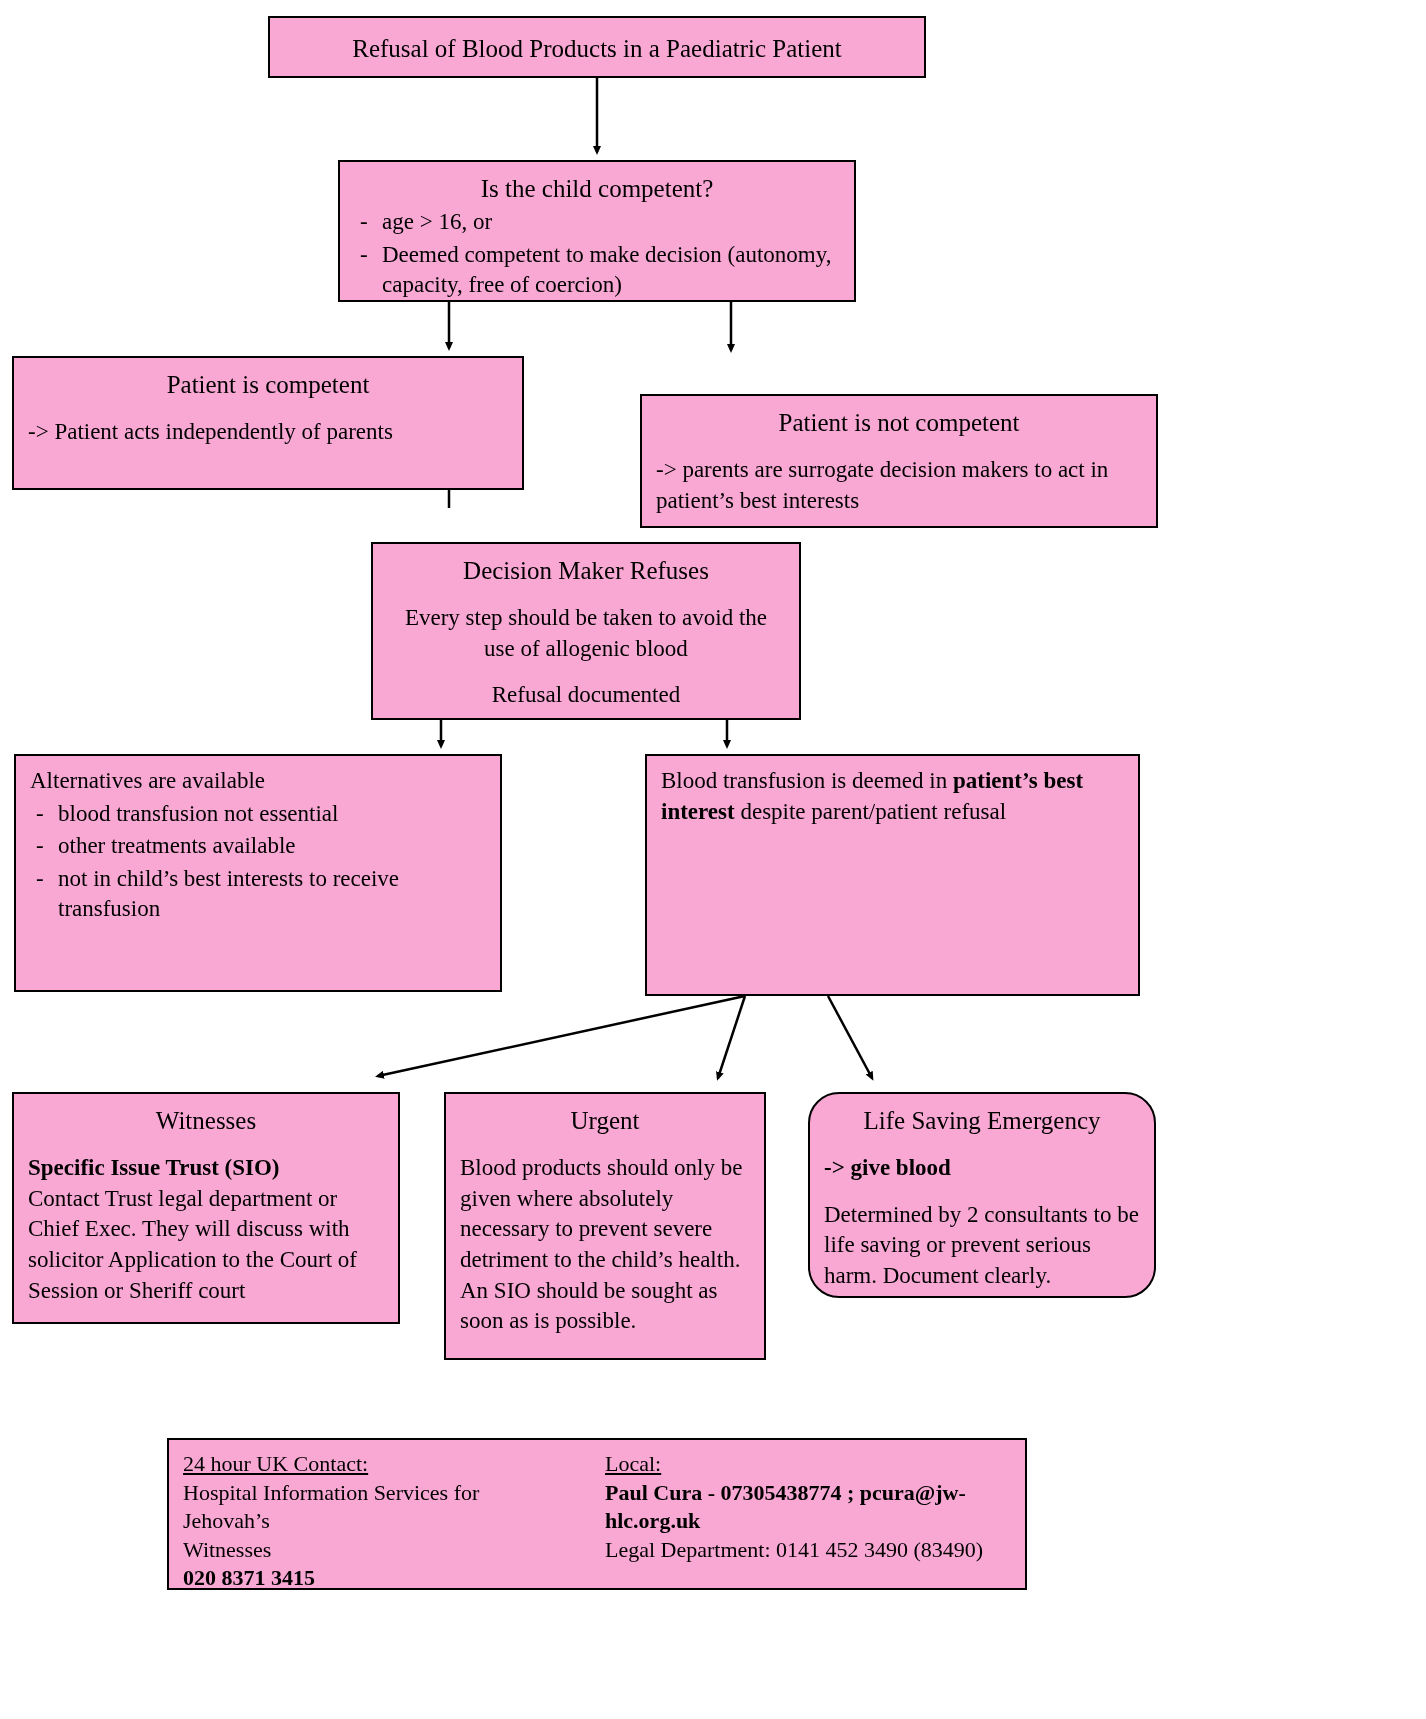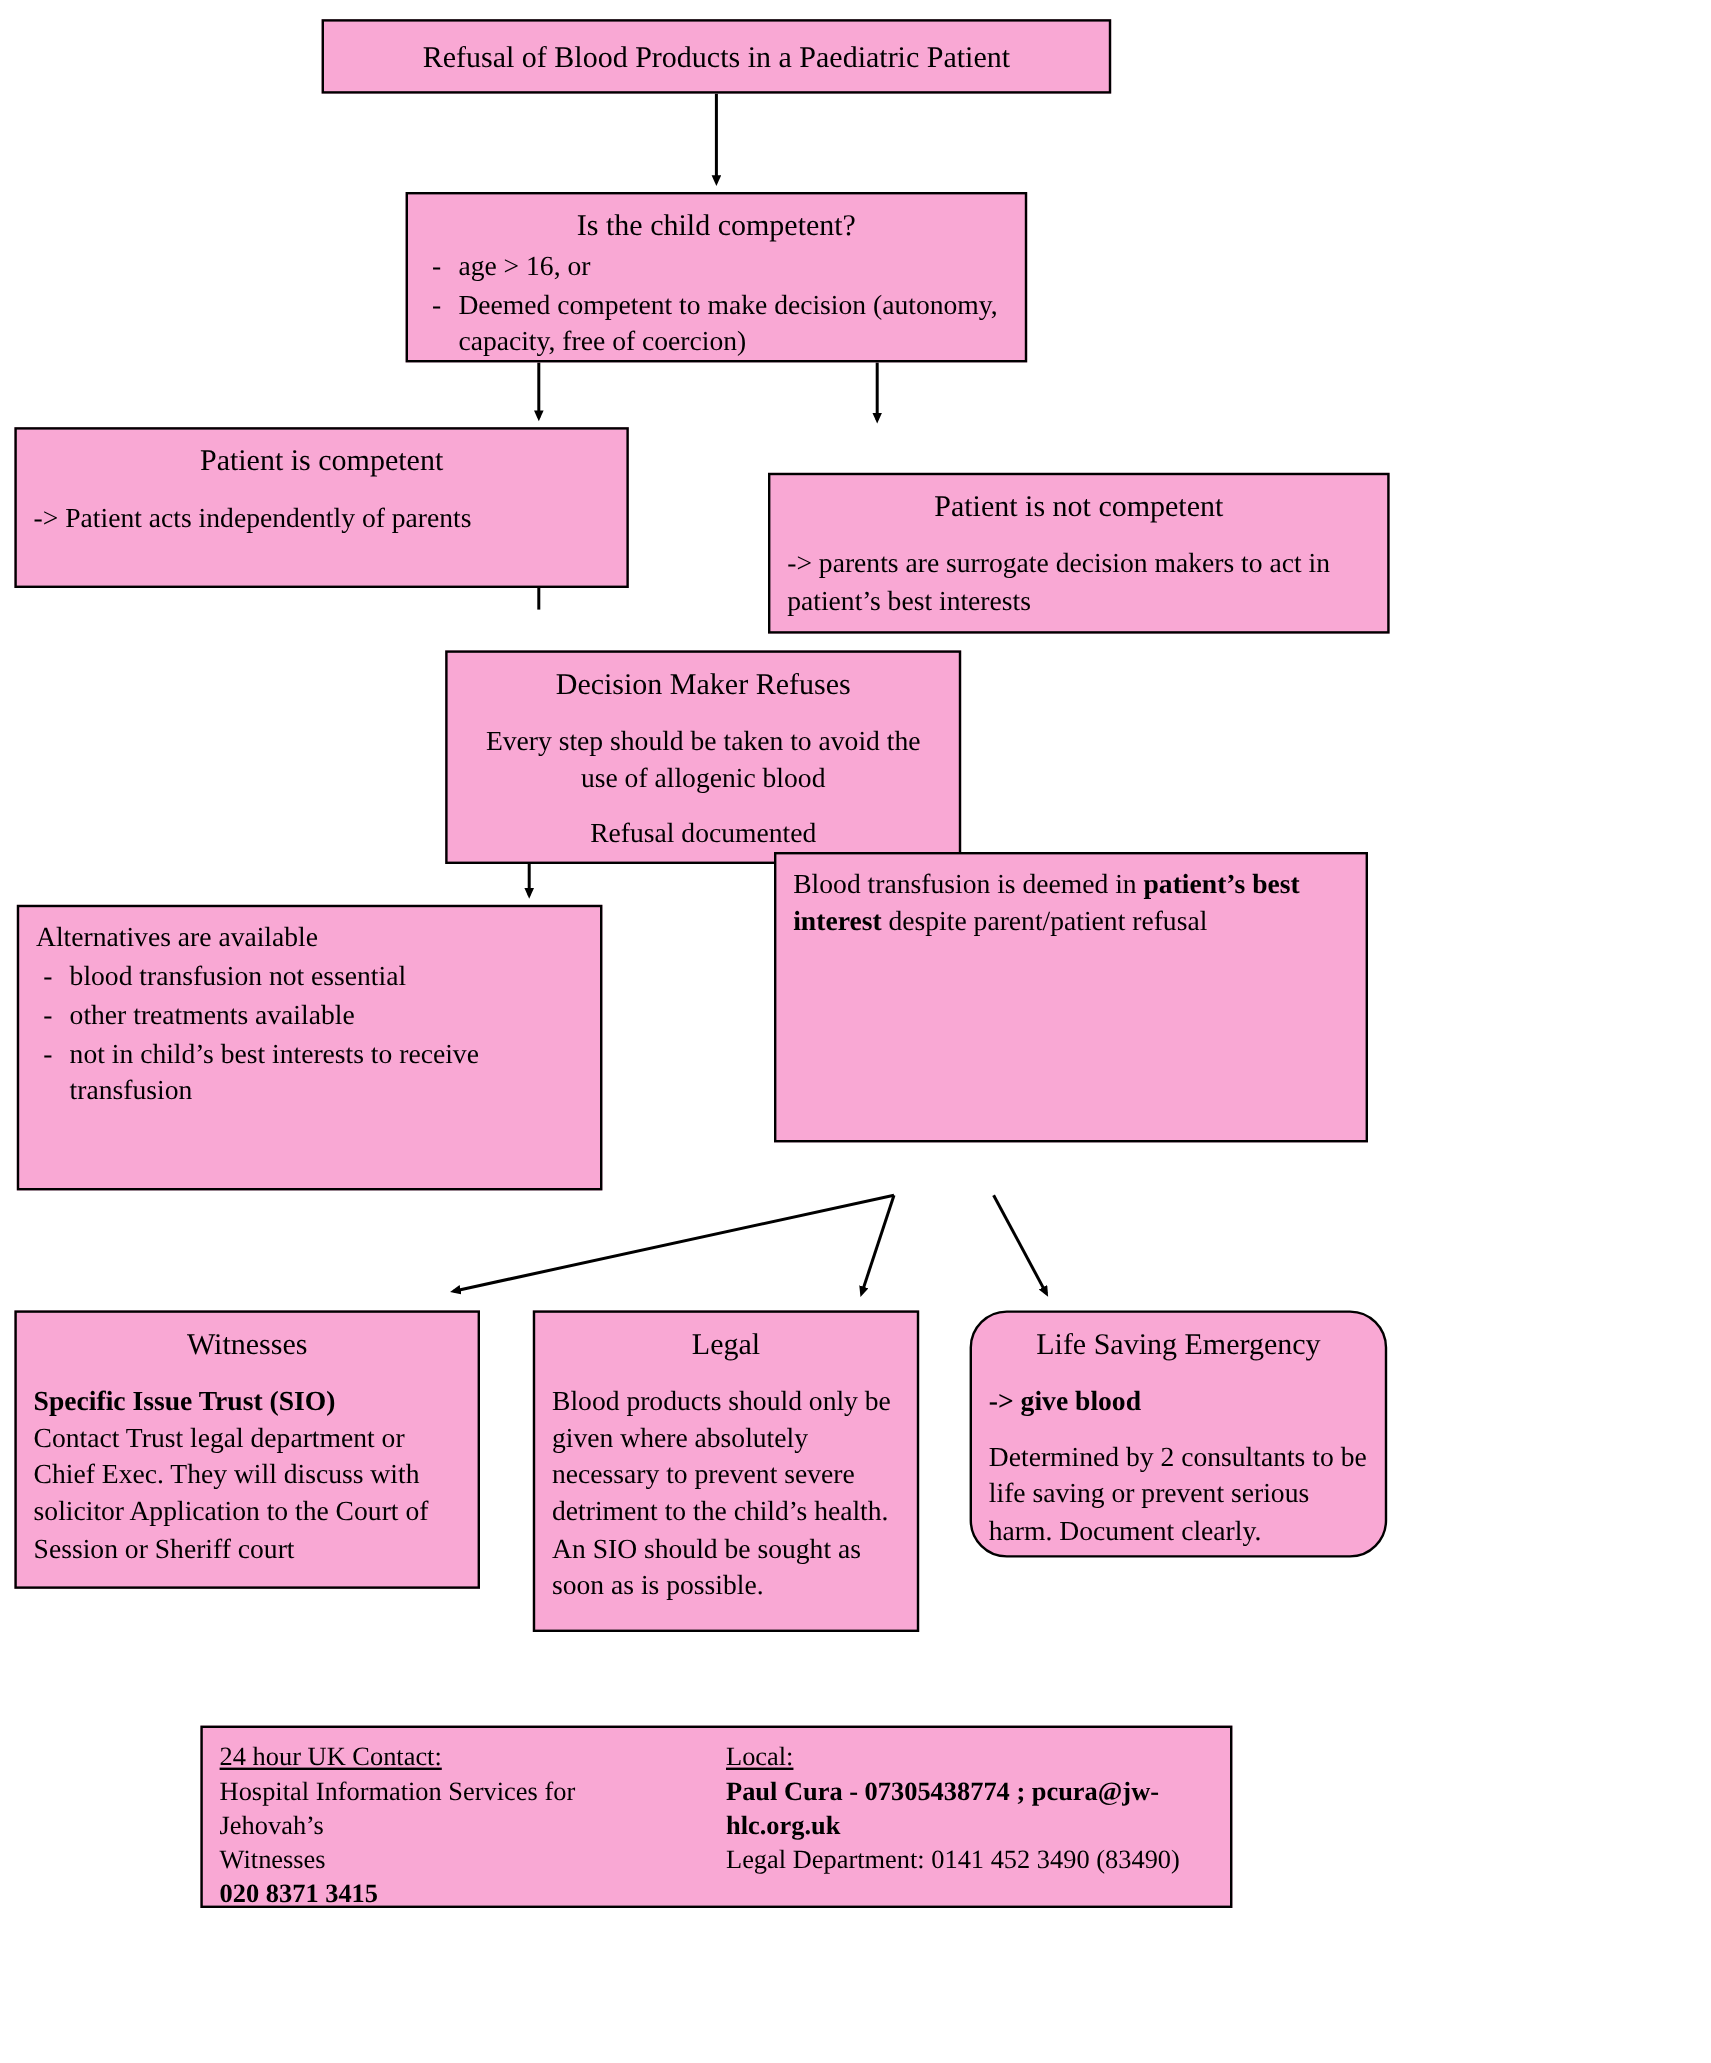--- a/index.html
+++ b/index.html
@@ -60,21 +60,21 @@
     pointer-events: none;
   }
 
   
   #box-title       { left: 268px;  top: 16px;   width: 658px;  height: 62px;  padding-top: 14px; }
   #box-competent-q { left: 338px;  top: 160px;  width: 518px;  height: 142px; }
   #box-competent   { left: 12px;   top: 356px;  width: 512px;  height: 134px; }
   #box-not-comp    { left: 640px;  top: 358px;  width: 518px;  height: 134px; margin-top: 36px; }
   #box-refuses     { left: 371px;  top: 508px;  width: 430px;  height: 178px; margin-top: 34px; }
   #box-alternatives{ left: 14px;   top: 754px;  width: 488px;  height: 238px; }
-  #box-transfusion { left: 645px;  top: 710px;  width: 495px;  height: 242px; }
+  #box-transfusion { left: 645px;  top: 754px;  width: 495px;  height: 242px; }
   #box-elective    { left: 12px;   top: 1092px; width: 388px;  height: 232px; }
   #box-urgent      { left: 444px;  top: 1092px; width: 322px;  height: 268px; }
   #box-emergency   { left: 808px;  top: 1092px; width: 348px;  height: 206px; border-radius: 31px; }
   #box-contacts    { left: 167px;  top: 1438px; width: 860px;  height: 152px; }
 
   .contact-grid {
     display: flex;
     gap: 44px;
   }
   .contact-col { flex: 0 0 auto; }
@@ -157,21 +157,21 @@
   </div>
 
   <div class="box" id="box-elective">
     <div class="title-line">Witnesses</div>
     <div class="gap"></div>
     <div class="b">Specific Issue Trust (SIO)</div>
     <div>Contact Trust legal department or Chief Exec. They will discuss with solicitor Application to the Court of Session or Sheriff court</div>
   </div>
 
   <div class="box" id="box-urgent">
-    <div class="title-line">Legal</div>
+    <div class="title-line">Urgent</div>
     <div class="gap"></div>
     <div>Blood products should only be given where absolutely necessary to prevent severe detriment to the child’s health. An SIO should be sought as soon as is possible.</div>
   </div>
 
   <div class="box" id="box-emergency">
     <div class="title-line">Life Saving Emergency</div>
     <div class="gap"></div>
     <div class="b">-&gt; give blood</div>
     <div class="gap"></div>
     <div>Determined by 2 consultants to be life saving or prevent serious harm. Document clearly.</div>

